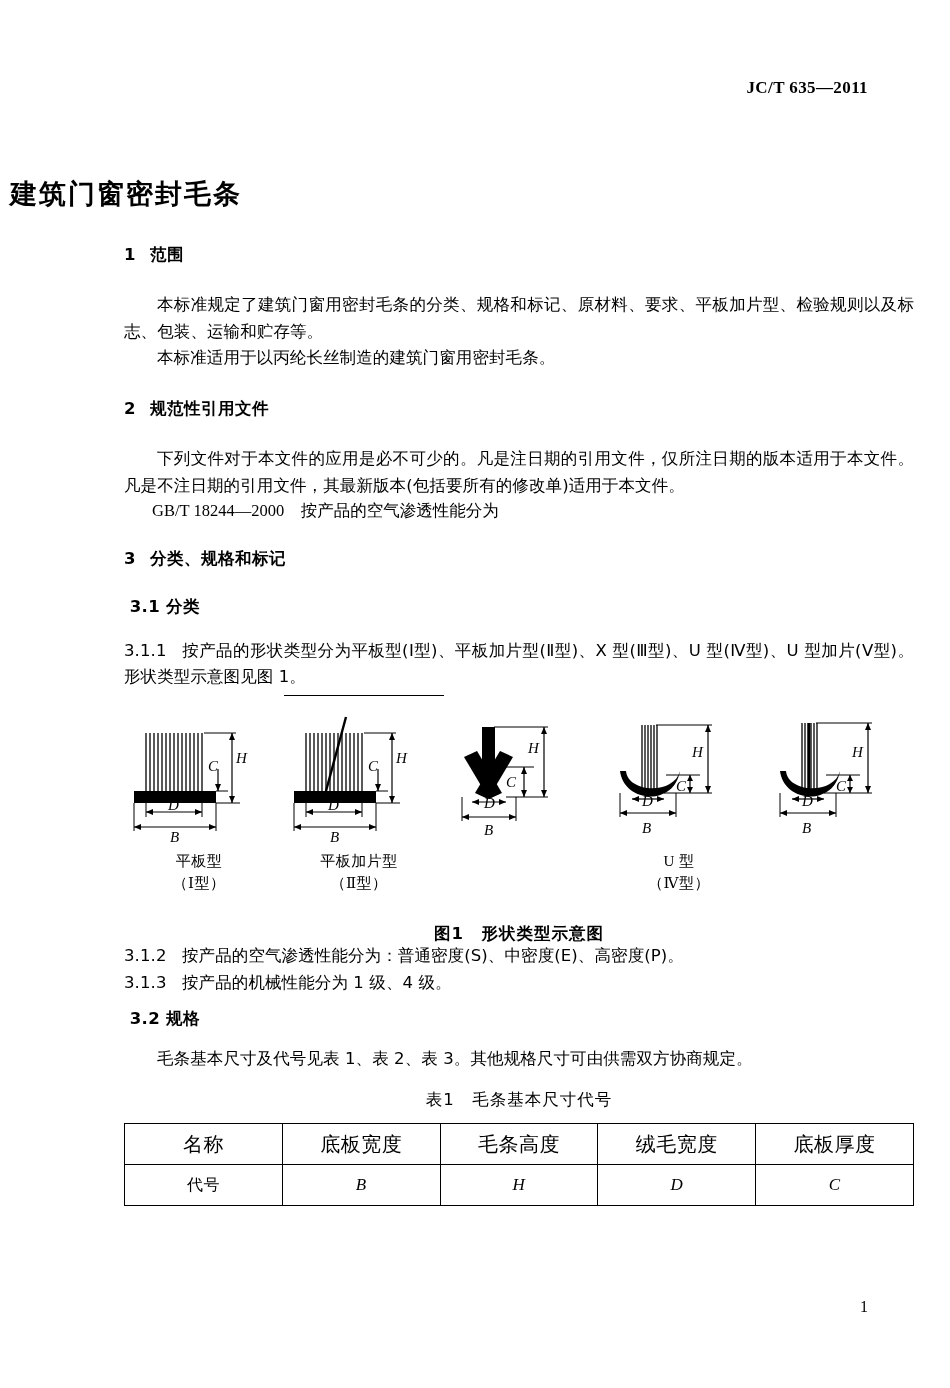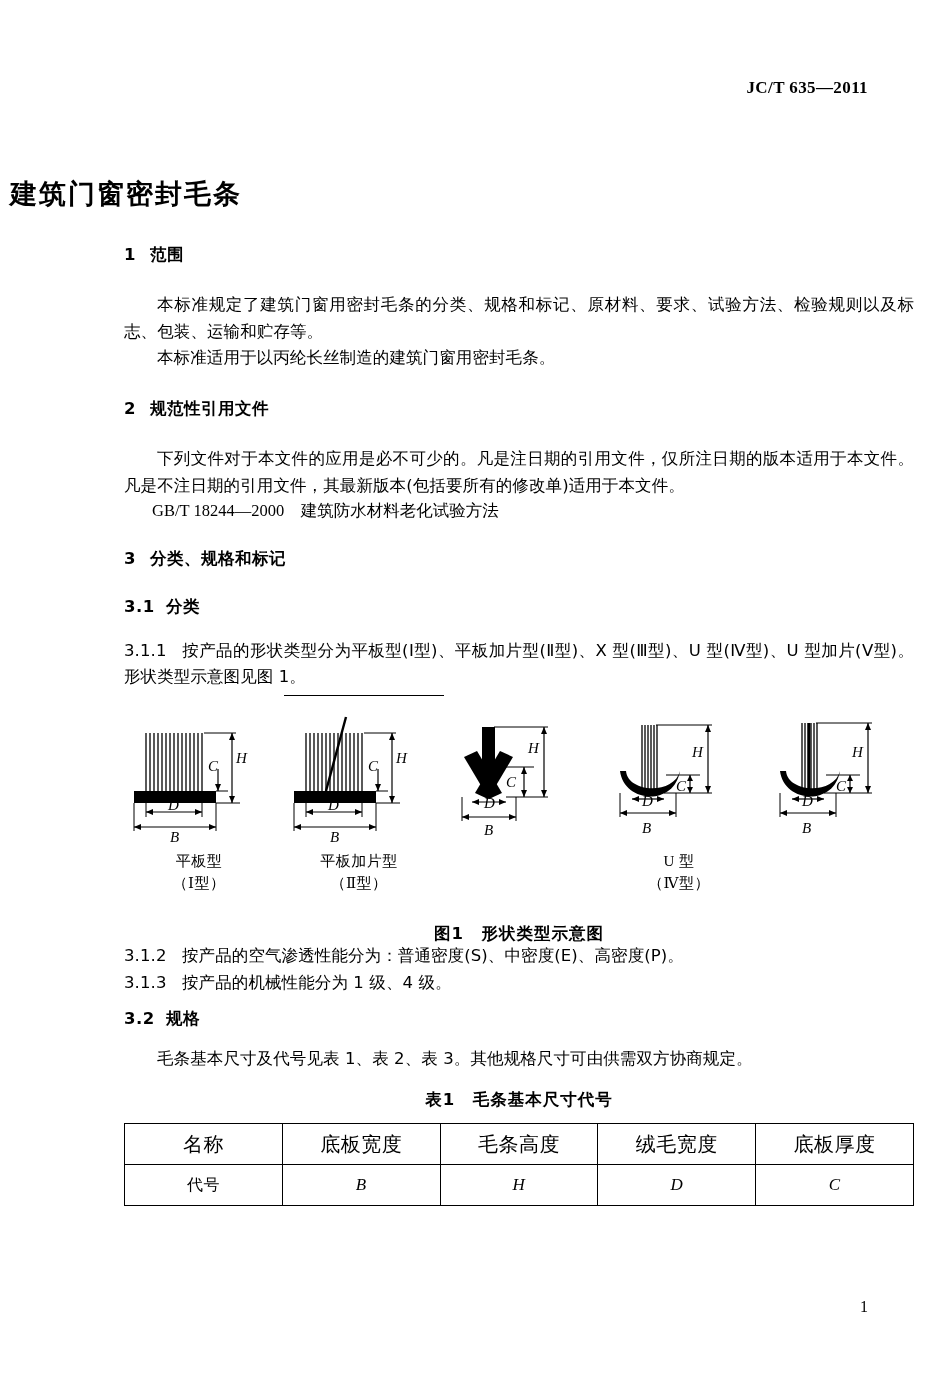--- a/index.html
+++ b/index.html
@@ -51,21 +51,21 @@
     font-weight: bold;
     letter-spacing: 0.5px;
     margin: 0 0 0 0;
   }
   .h1 .num { display: inline-block; min-width: 26px; }
   .h2 {
     font-size: 16.5px;
     font-weight: bold;
     letter-spacing: 0.5px;
   }
-  .h2 .num { display: inline-block; min-width: 42px; }
+  .h2 .num { display: inline-block; min-width: 42px; text-align: center; }
   .h3 {
     font-size: 16.5px;
     letter-spacing: 0.2px;
   }
   .h3 .num { display: inline-block; min-width: 58px; }
   .para {
     font-size: 16.5px;
     line-height: 1.62;
     text-align: justify;
     letter-spacing: 0.1px;
@@ -135,21 +135,21 @@
     text-align: center;
     font-size: 16.5px;
     font-weight: bold;
     letter-spacing: 1px;
   }
 
   
   .tbl-title {
     text-align: center;
     font-size: 16.5px;
-    font-weight: bold;
+    font-weight: normal;
     letter-spacing: 1px;
   }
   table.t1 {
     border-collapse: collapse;
     width: 790px;
     margin-top: 12px;
     table-layout: fixed;
   }
   table.t1 td {
     border: 1.4px solid #000;
@@ -185,32 +185,32 @@
   <div class="hdr">JC/T 635—2011</div>
 
   <div class="doc-title">建筑门窗密封毛条</div>
 
   <div class="body-area">
 
     <div class="h1">
       <span class="num">1</span><span>范围</span>
     </div>
     <div class="sp-26"></div>
-    <div class="para indent">本标准规定了建筑门窗用密封毛条的分类、规格和标记、原材料、要求、试验方法、检验规则以及标志、包装、运输和贮存等。</div>
+    <div class="para indent">本标准规定了建筑门窗用密封毛条的分类、规格和标记、原材料、要求、平板加片型、检验规则以及标志、包装、运输和贮存等。</div>
     <div class="para indent">本标准适用于以丙纶长丝制造的建筑门窗用密封毛条。</div>
 
     <div class="sp-26"></div>
 
     <div class="h1">
       <span class="num">2</span><span>规范性引用文件</span>
     </div>
     <div class="sp-26"></div>
     <div class="para indent">下列文件对于本文件的应用是必不可少的。凡是注日期的引用文件，仅所注日期的版本适用于本文件。凡是不注日期的引用文件，其最新版本(包括要所有的修改单)适用于本文件。</div>
     <div class="ref-line">
-      <span>GB/T 18244—2000</span>&nbsp;&nbsp;&nbsp;&nbsp;<span class="cn">建筑防水材料老化试验方法</span>
+      <span>GB/T 18244—2000</span>&nbsp;&nbsp;&nbsp;&nbsp;<span class="cn">按产品的空气渗透性能分为</span>
     </div>
 
     <div class="sp-26"></div>
 
     <div class="h1">
       <span class="num">3</span><span>分类、规格和标记</span>
     </div>
     <div class="sp-26"></div>
 
     <div class="h2">

